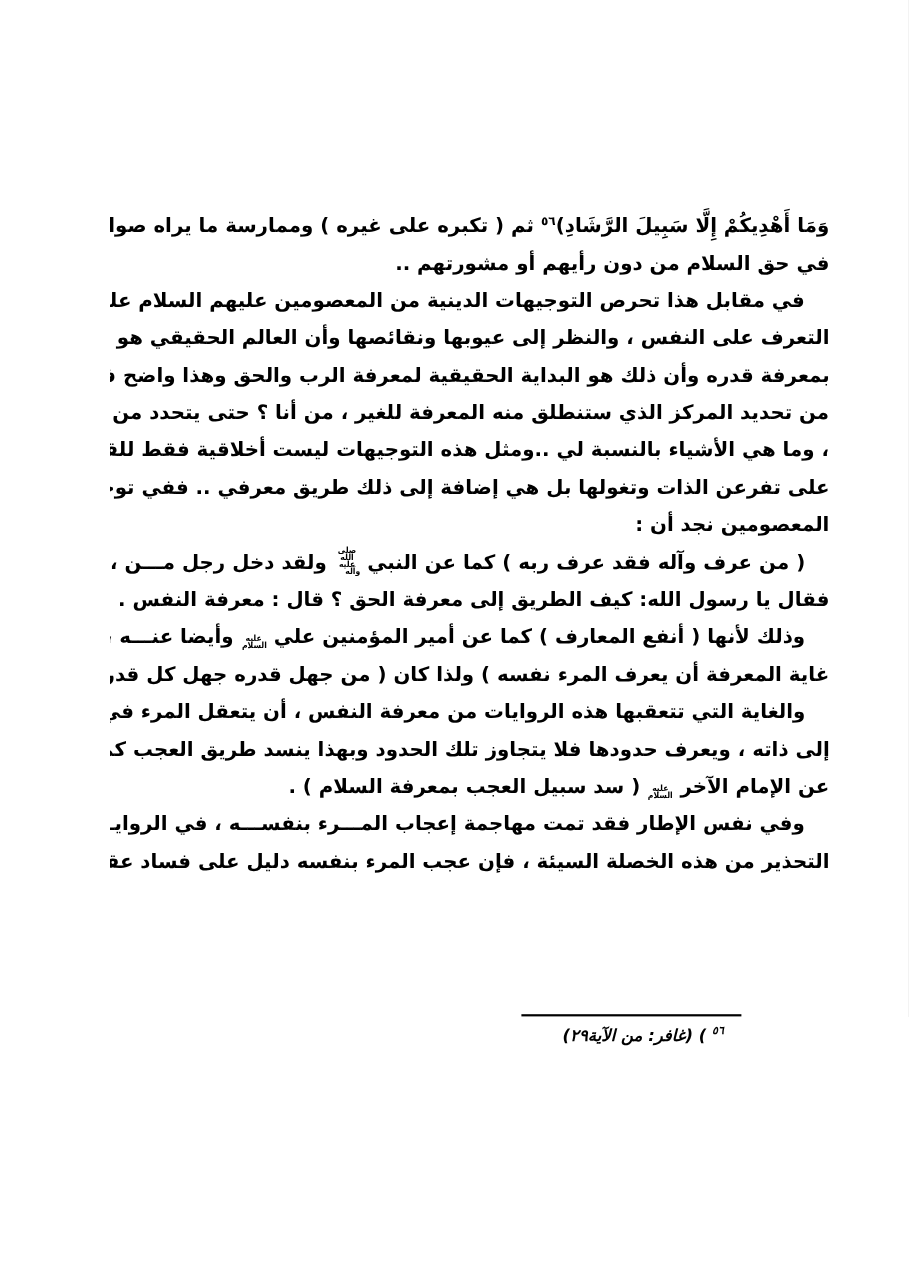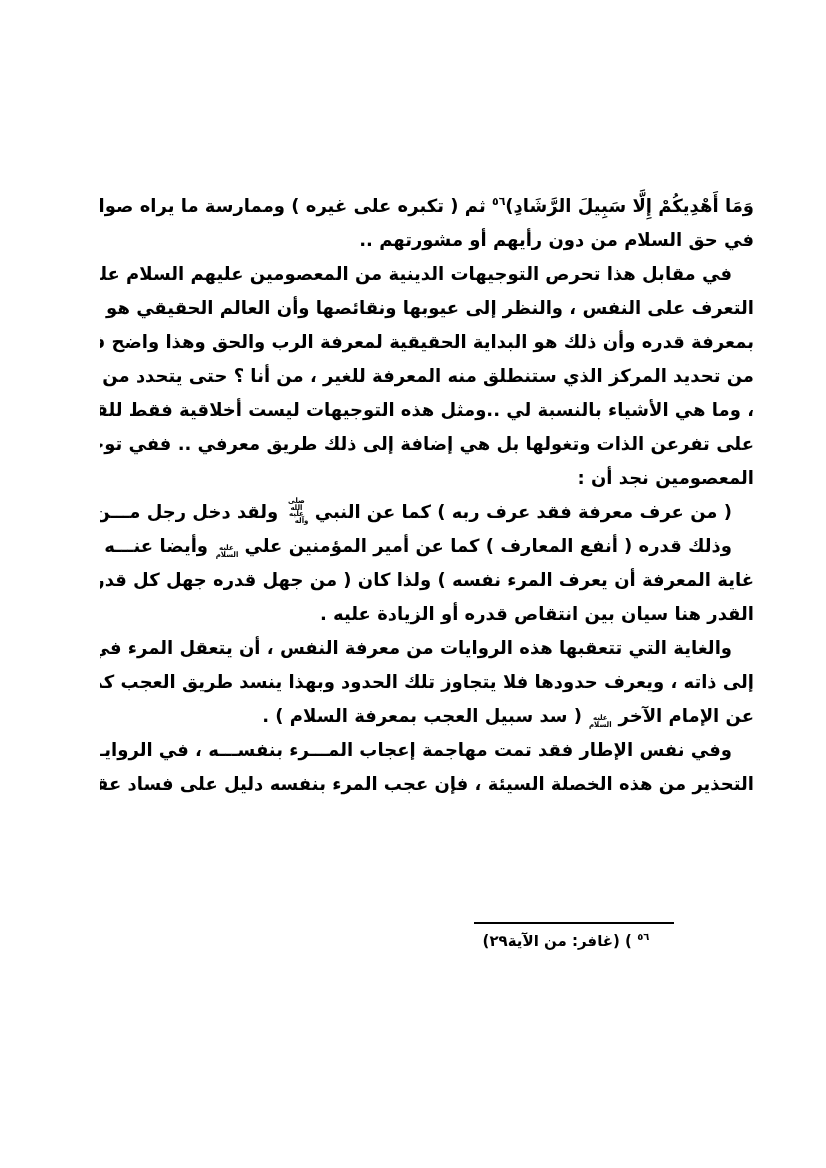--- a/index.html
+++ b/index.html
@@ -58,22 +58,23 @@
     direction: rtl;
   }
   .footnote-rule {
     width: 200px;
     height: 0;
     border-top: 2px solid #000000;
   }
   .footnote-line {
     padding: 8px 16px 0 0;
     font-size: 15px;
-    text-align: center;
+    text-align: right;
     white-space: nowrap;
+    font-style: italic;
   }
   .footnote-line sup {
     font-size: 10px;
     line-height: 0;
     vertical-align: super;
   }
 </style>
 </head>
 <body>
 
@@ -82,24 +83,24 @@
   <div class="body-text" id="body-text">
       <div class="line justify"><span>وَمَا أَهْدِيكُمْ إِلَّا سَبِيلَ الرَّشَادِ)</span><sup class="fn-ref">٥٦</sup><span> ثم ( تكبره على غيره ) وممارسة ما يراه صوابا حـــتى</span></div>
       <div class="line"><span>في حق السلام من دون رأيهم أو مشورتهم ..</span></div>
       <div class="line justify indent"><span>في مقابل هذا تحرص التوجيهات الدينية من المعصومين عليهم السلام على لزوم</span></div>
       <div class="line justify"><span>التعرف على النفس ، والنظر إلى عيوبها ونقائصها وأن العالم الحقيقي هو مـــن يبـــدأ</span></div>
       <div class="line justify"><span>بمعرفة قدره  وأن ذلك هو البداية الحقيقية لمعرفة الرب والحق وهذا واضح فإنه لا بد</span></div>
       <div class="line justify"><span>من تحديد المركز الذي ستنطلق منه المعرفة للغير ، من أنا ؟ حتى يتحدد من هو الآخر</span></div>
       <div class="line justify"><span>، وما هي الأشياء بالنسبة لي ..ومثل هذه التوجيهات ليست أخلاقية فقط للقضـــاء</span></div>
       <div class="line justify"><span>على تفرعن الذات وتغولها بل هي إضافة إلى ذلك طريق معرفي  .. ففي توجيهـــات</span></div>
       <div class="line"><span>المعصومين نجد أن :</span></div>
-      <div class="line justify indent"><span>( من عرف معرفة فقد عرف ربه ) كما عن النبي </span><span class="honorific">صلى الله عليه وآله</span><span> ولقد دخل رجل مـــن ،</span></div>
-      <div class="line justify indent"><span>وذلك قدره ( أنفع المعارف ) كما عن أمير المؤمنين علي  </span><span class="honorific">عليه السلام</span><span> وأيضا عنـــه ، (</span></div>
+      <div class="line justify indent"><span>( من عرف وآله فقد عرف ربه ) كما عن النبي </span><span class="honorific">صلى الله عليه وآله</span><span> ولقد دخل رجل مـــن ،</span></div>
+      <div class="line"><span>فقال يا رسول الله: كيف الطريق إلى معرفة الحق ؟ قال : معرفة النفس .</span></div>
+      <div class="line justify indent"><span>وذلك لأنها ( أنفع المعارف ) كما عن أمير المؤمنين علي  </span><span class="honorific">عليه السلام</span><span> وأيضا عنـــه ، (</span></div>
       <div class="line justify"><span>غاية المعرفة أن يعرف المرء نفسه ) ولذا كان ( من جهل قدره جهل كل قدر ) وجهل</span></div>
-      <div class="line"><span>القدر هنا سيان بين انتقاص قدره أو الزيادة عليه .</span></div>
       <div class="line justify indent"><span>والغاية التي تتعقبها هذه الروايات من معرفة النفس ، أن يتعقل المرء في النظـــر</span></div>
       <div class="line justify"><span>إلى ذاته ، ويعرف حدودها فلا يتجاوز تلك الحدود وبهذا ينسد طريق العجب كمـــا</span></div>
       <div class="line"><span>عن الإمام الآخر </span><span class="honorific">عليه السلام</span><span> ( سد سبيل العجب بمعرفة السلام ) .</span></div>
       <div class="line justify indent"><span>وفي نفس الإطار فقد تمت مهاجمة إعجاب المـــرء بنفســـه ، في الروايـــات وتم</span></div>
       <div class="line"><span>التحذير من هذه الخصلة السيئة ، فإن عجب المرء بنفسه دليل على فساد عقله : كما</span></div>
     </div>
 
   <div class="footnote-area">
     <div class="footnote-rule"></div>
     <div class="footnote-line"><sup>٥٦</sup><span> ) (غافر: من الآية٢٩)</span></div>

